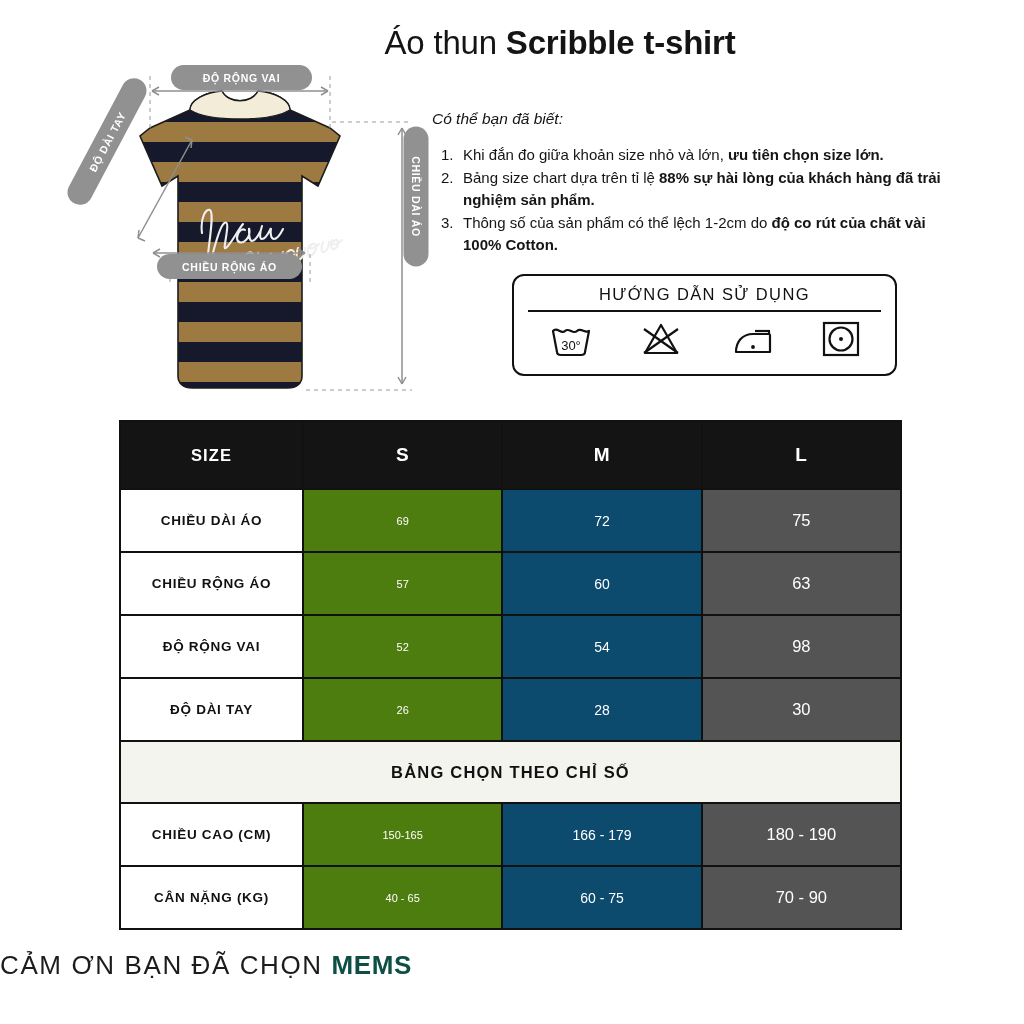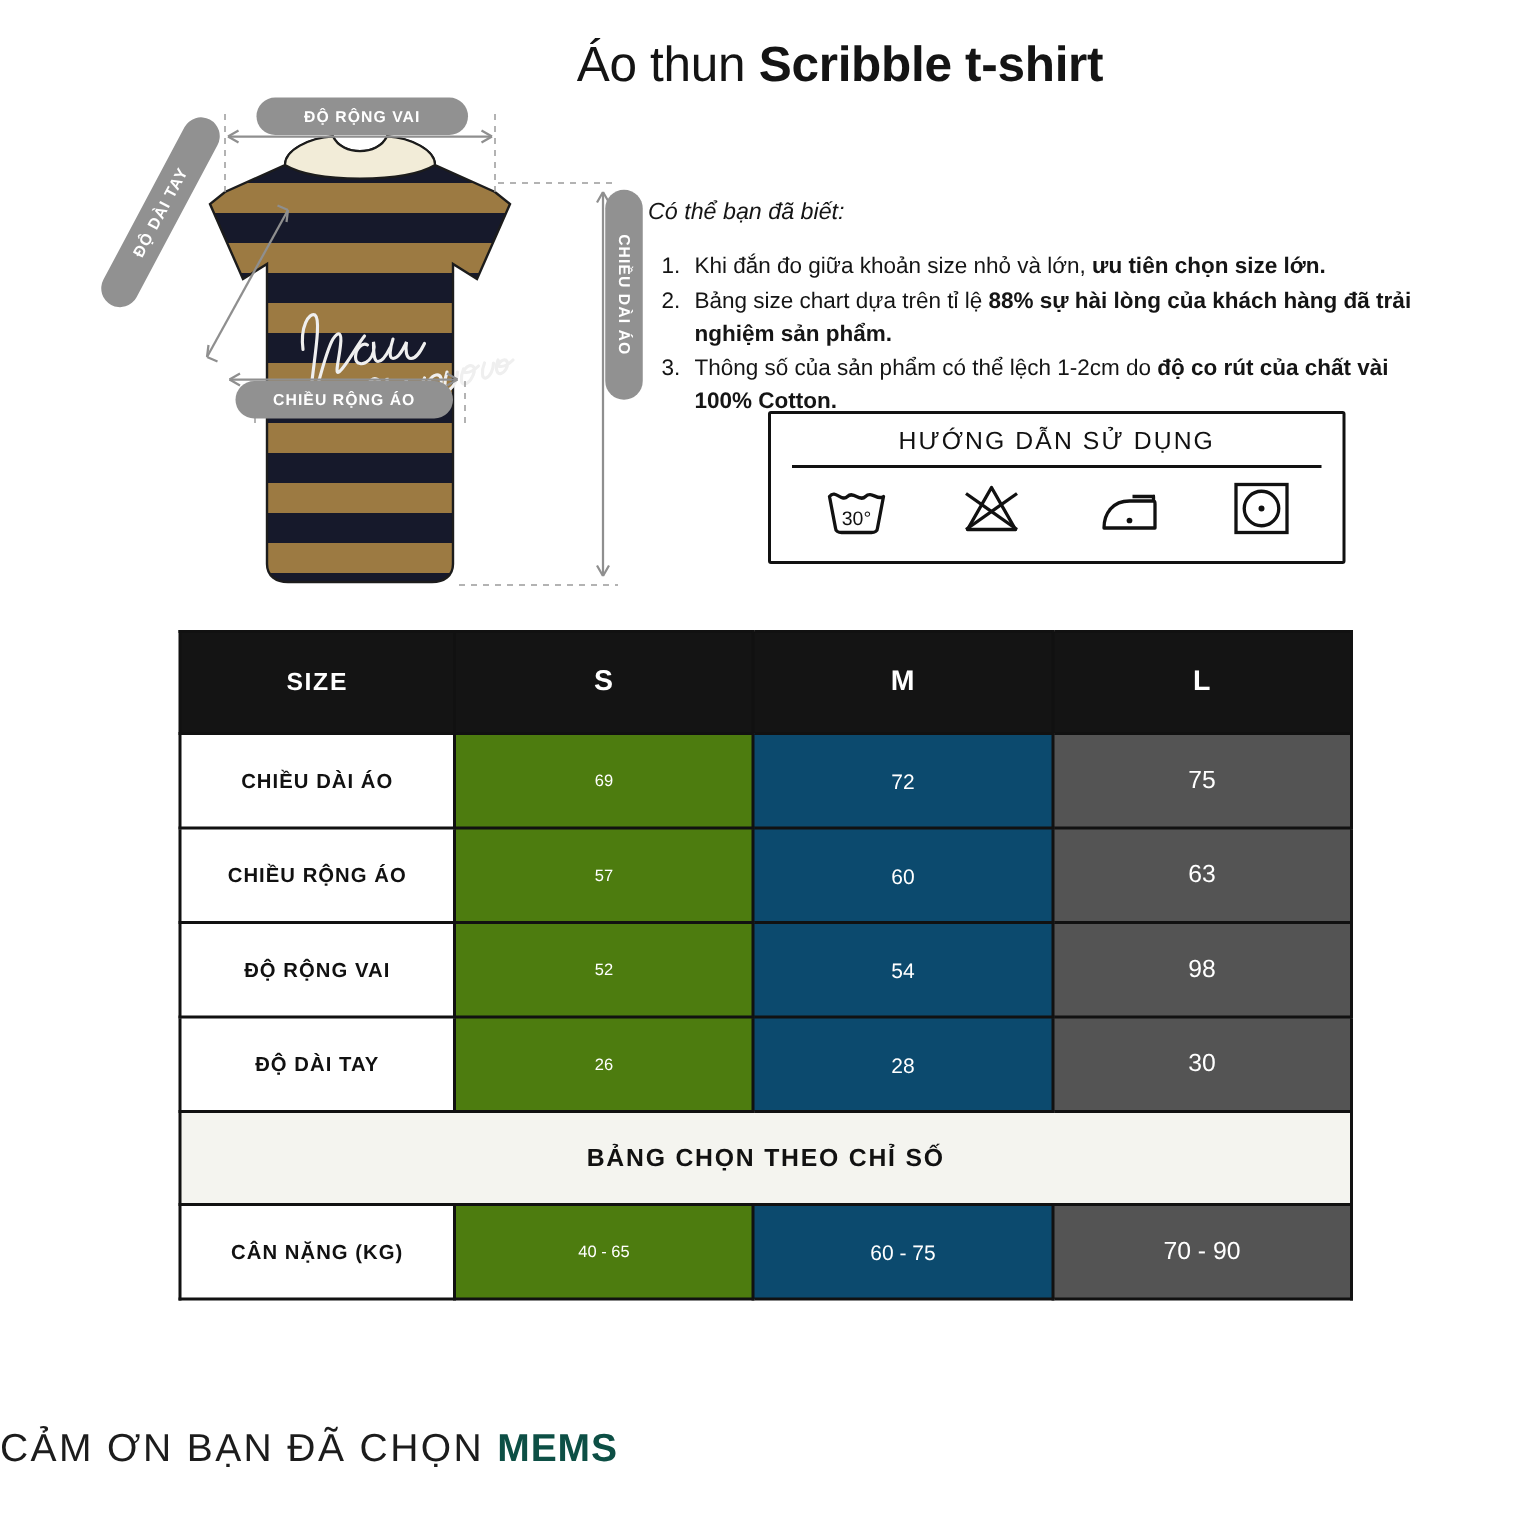--- a/index.html
+++ b/index.html
@@ -86,21 +86,20 @@
     position: absolute;
     left: 432px;
     top: 110px;
     width: 525px;
   }
   .notes-head {
     font-style: italic;
     font-size: 15.5px;
     color: #151515;
     margin-bottom: 16px;
-    margin-top: 23px;
   }
   .notes-list {
     list-style: none;
     font-size: 15px;
     line-height: 1.47;
     color: #151515;
   }
   .notes-list li {
     position: relative;
     padding-left: 31px;
@@ -114,21 +113,21 @@
   .notes-list b { font-weight: 700; }
 
   
   .care-box {
     position: absolute;
     left: 512px;
     top: 274px;
     width: 385px;
     height: 102px;
     border: 2.2px solid #111111;
-    border-radius: 2px;
+    border-radius: 12px;
     background: #ffffff;
   }
   .care-title {
     text-align: center;
     font-size: 16.5px;
     letter-spacing: 1.4px;
     color: #111111;
     padding-top: 9px;
     font-weight: 400;
   }
@@ -381,20 +380,26 @@
         <tr>
           <td class="row-label">ĐỘ DÀI TAY</td>
           <td class="cell-s">26</td>
           <td class="cell-m">28</td>
           <td class="cell-l">30</td>
         </tr>
         <tr>
           <td class="divider-cell" colspan="4">BẢNG CHỌN THEO CHỈ SỐ</td>
         </tr>
         <tr>
+          <td class="row-label">CHIỀU CAO (CM)</td>
+          <td class="cell-s">150-165</td>
+          <td class="cell-m">166 - 179</td>
+          <td class="cell-l">180 - 190</td>
+        </tr>
+        <tr>
           <td class="row-label">CÂN NẶNG (KG)</td>
           <td class="cell-s">40 - 65</td>
           <td class="cell-m">60 - 75</td>
           <td class="cell-l">70 - 90</td>
         </tr>
       </tbody>
   </table>
 
   <div class="footer">
     <span class="f-thin">CẢM ƠN BẠN ĐÃ CHỌN </span><span class="f-brand">MEMS</span>

